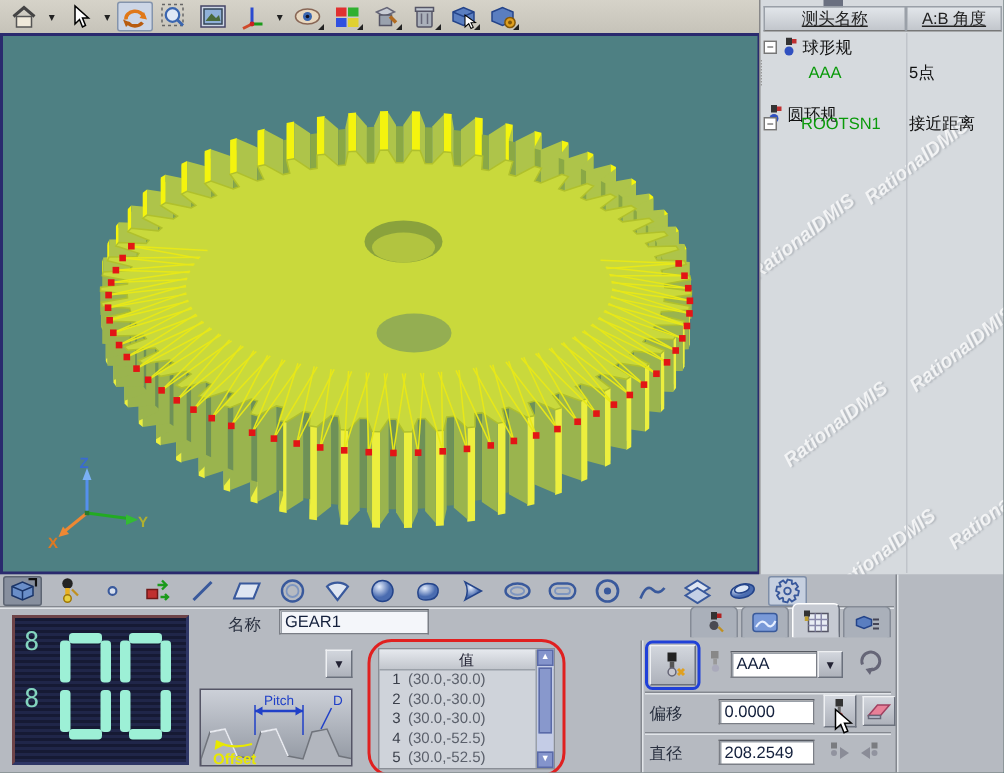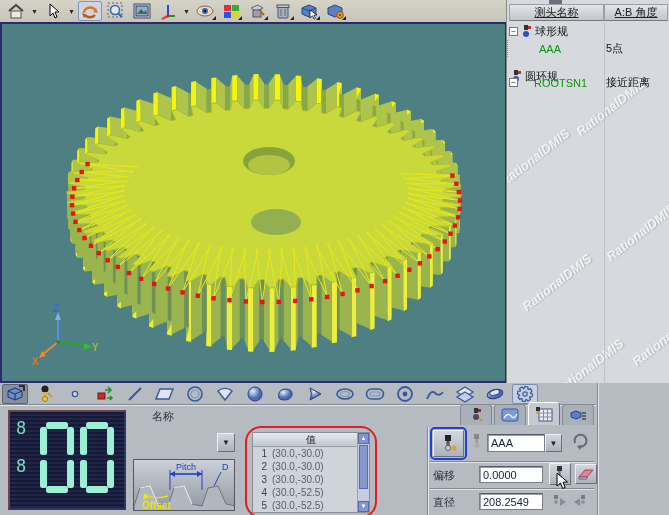--- a/index.html
+++ b/index.html
@@ -717,20 +717,23 @@
       <div class="sico active">
         <svg width="18" height="18">
             <path id="gearp" fill="#c6cede" stroke="#39599c" stroke-width="1.2" d="M16.6 9.0 L16.0 11.9 L13.8 11.9 L13.5 12.3 L14.4 14.4 L11.9 16.0 L10.3 14.4 L9.9 14.5 L9.0 16.6 L6.1 16.0 L6.1 13.8 L5.7 13.5 L3.6 14.4 L2.0 11.9 L3.6 10.3 L3.5 9.9 L1.4 9.0 L2.0 6.1 L4.2 6.1 L4.5 5.7 L3.6 3.6 L6.1 2.0 L7.7 3.6 L8.1 3.5 L9.0 1.4 L11.9 2.0 L11.9 4.2 L12.3 4.5 L14.4 3.6 L16.0 6.1 L14.4 7.7 L14.5 8.1 Z"></path>
             <circle cx="9" cy="9" r="2.2" fill="none" stroke="#39599c" stroke-width="1.2"></circle>
           </svg>
       </div>
     </div>
     <div class="hgroove" style="left:0;top:21px;width:596px;"></div>
 
     <span class="lbl abs" style="left:152px;top:26px;">名称</span>
+    <div class="field abs" style="left:186px;top:23px;width:100px;height:17px;background:#f4f6fa;">
+        <span>GEAR1</span>
+      </div>
 
     <div class="tab" style="left:460px;">
       <svg width="16" height="16">
           <rect x="6" y="1" width="4" height="5" fill="#333"></rect>
           <rect x="10" y="2" width="3" height="3" fill="#b02020"></rect>
           <circle cx="8" cy="10" r="3" fill="#4a4a52"></circle>
           <line x1="11" y1="11" x2="14" y2="14" stroke="#c09020" stroke-width="1.6"></line>
         </svg>
     </div>
     <div class="tab" style="left:494px;">

